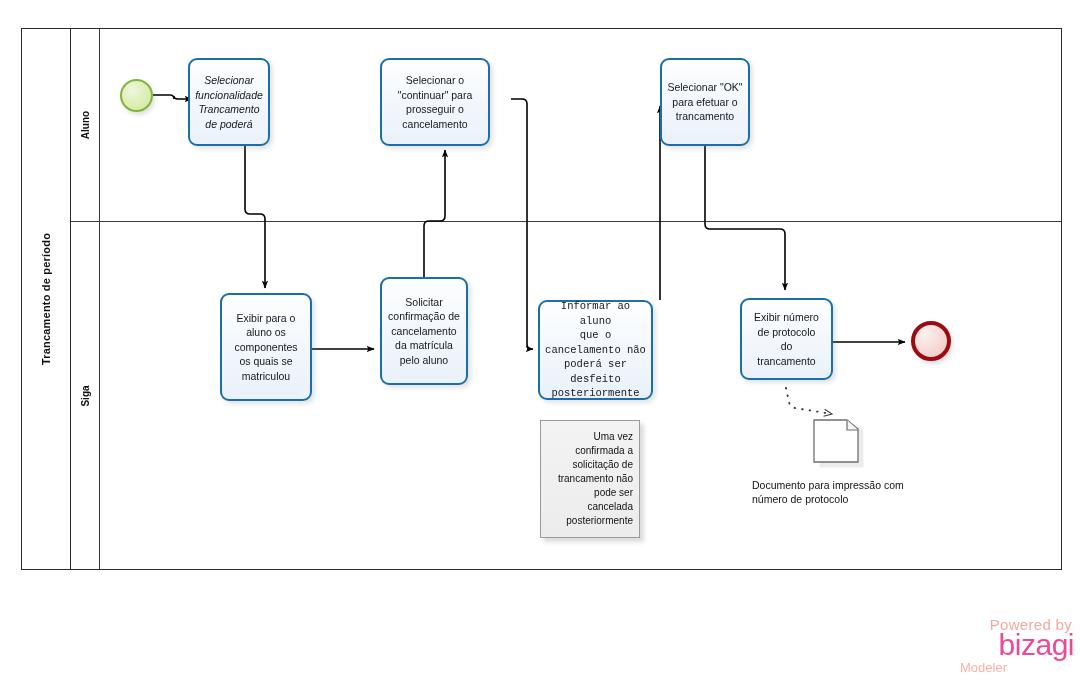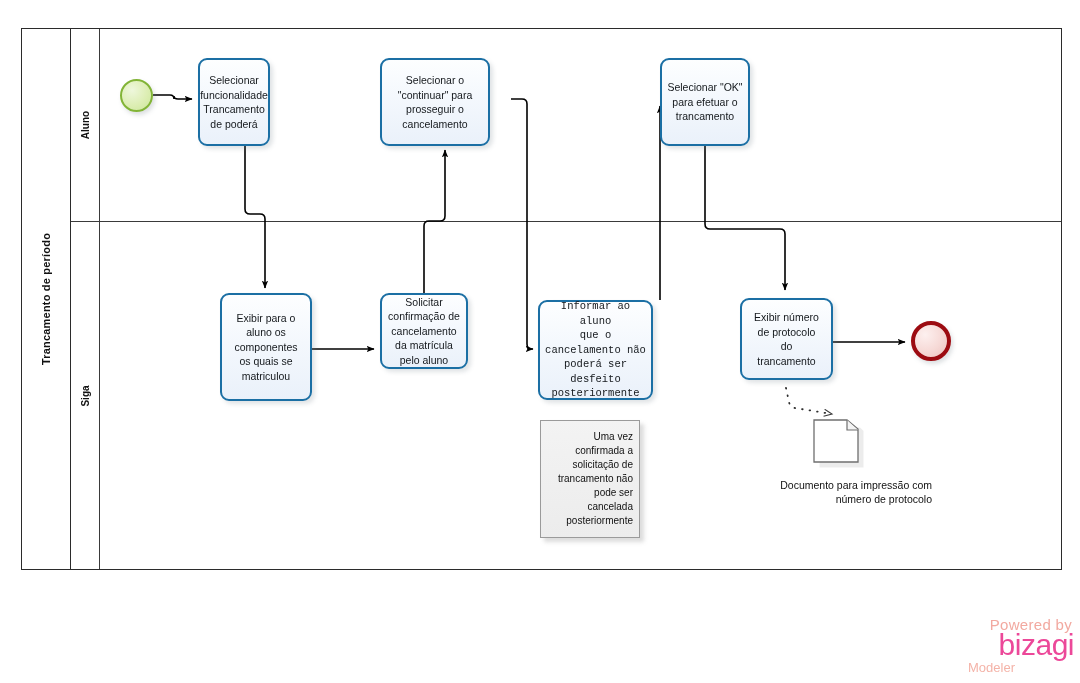--- a/index.html
+++ b/index.html
@@ -123,21 +123,21 @@
     color: #111;
     padding: 9px 6px 6px 6px;
     display: flex;
     align-items: flex-start;
     justify-content: center;
   }
   
   .doc-shape { position: absolute; }
   .doc-caption {
     position: absolute;
-    text-align: right;
+    text-align: left;
     font-size: 10.5px;
     line-height: 14px;
     color: #111;
     width: 180px;
   }
   
   .logo {
     position: absolute;
     right: 6px;
     bottom: 8px;
@@ -158,21 +158,20 @@
     color: #ec4899;
     letter-spacing: -0.5px;
     font-weight: normal;
   }
   .logo-sub {
     font-size: 13px;
     line-height: 15px;
     color: #f4b3a8;
     text-align: left;
     padding-left: 4px;
-    margin-left: 8px;
   }
   svg.flowlayer {
     position: absolute;
     left: 0; top: 0;
     width: 1080px;
     height: 683px;
     pointer-events: none;
   }
 </style>
 </head>
@@ -229,21 +228,21 @@
       <path d="M833,342 L905,342" marker-end="url(#arrow)"></path>
     </g>
 
     <path d="M786,388 L789,402 Q790,407 795,408 L832,414" fill="none" stroke="#2d2d2d" stroke-width="1.8" stroke-linecap="round" stroke-dasharray="0.6 7" marker-end="url(#arrow-open)"></path>
   </svg>
 
   <div class="event start-event" style="left:120px; top:79px; width:33px; height:33px;"></div>
 
   <div class="event end-event" style="left:911px; top:321px; width:40px; height:40px;"></div>
 
-  <div class="task" style="left:198px; top:58px; width:72px; height:88px;">
+  <div class="task" style="left:188px; top:58px; width:82px; height:88px;font-style:italic;">
     <div>
       <span>Selecionar</span>
       <span>funcionalidade</span>
       <span>Trancamento</span>
       <span>de poderá</span>
     </div>
   </div>
 
   <div class="task" style="left:380px; top:58px; width:110px; height:88px;">
     <div>
@@ -265,21 +264,21 @@
   <div class="task" style="left:220px; top:293px; width:92px; height:108px;">
     <div>
       <span>Exibir para o</span>
       <span>aluno os</span>
       <span>componentes</span>
       <span>os quais se</span>
       <span>matriculou</span>
     </div>
   </div>
 
-  <div class="task" style="left:380px; top:293px; width:88px; height:76px;">
+  <div class="task" style="left:380px; top:277px; width:88px; height:108px;">
     <div>
       <span>Solicitar</span>
       <span>confirmação de</span>
       <span>cancelamento</span>
       <span>da matrícula</span>
       <span>pelo aluno</span>
     </div>
   </div>
 
   <div class="task" style="left:538px; top:300px; width:115px; height:100px;font-family:Liberation Mono, monospace;">

